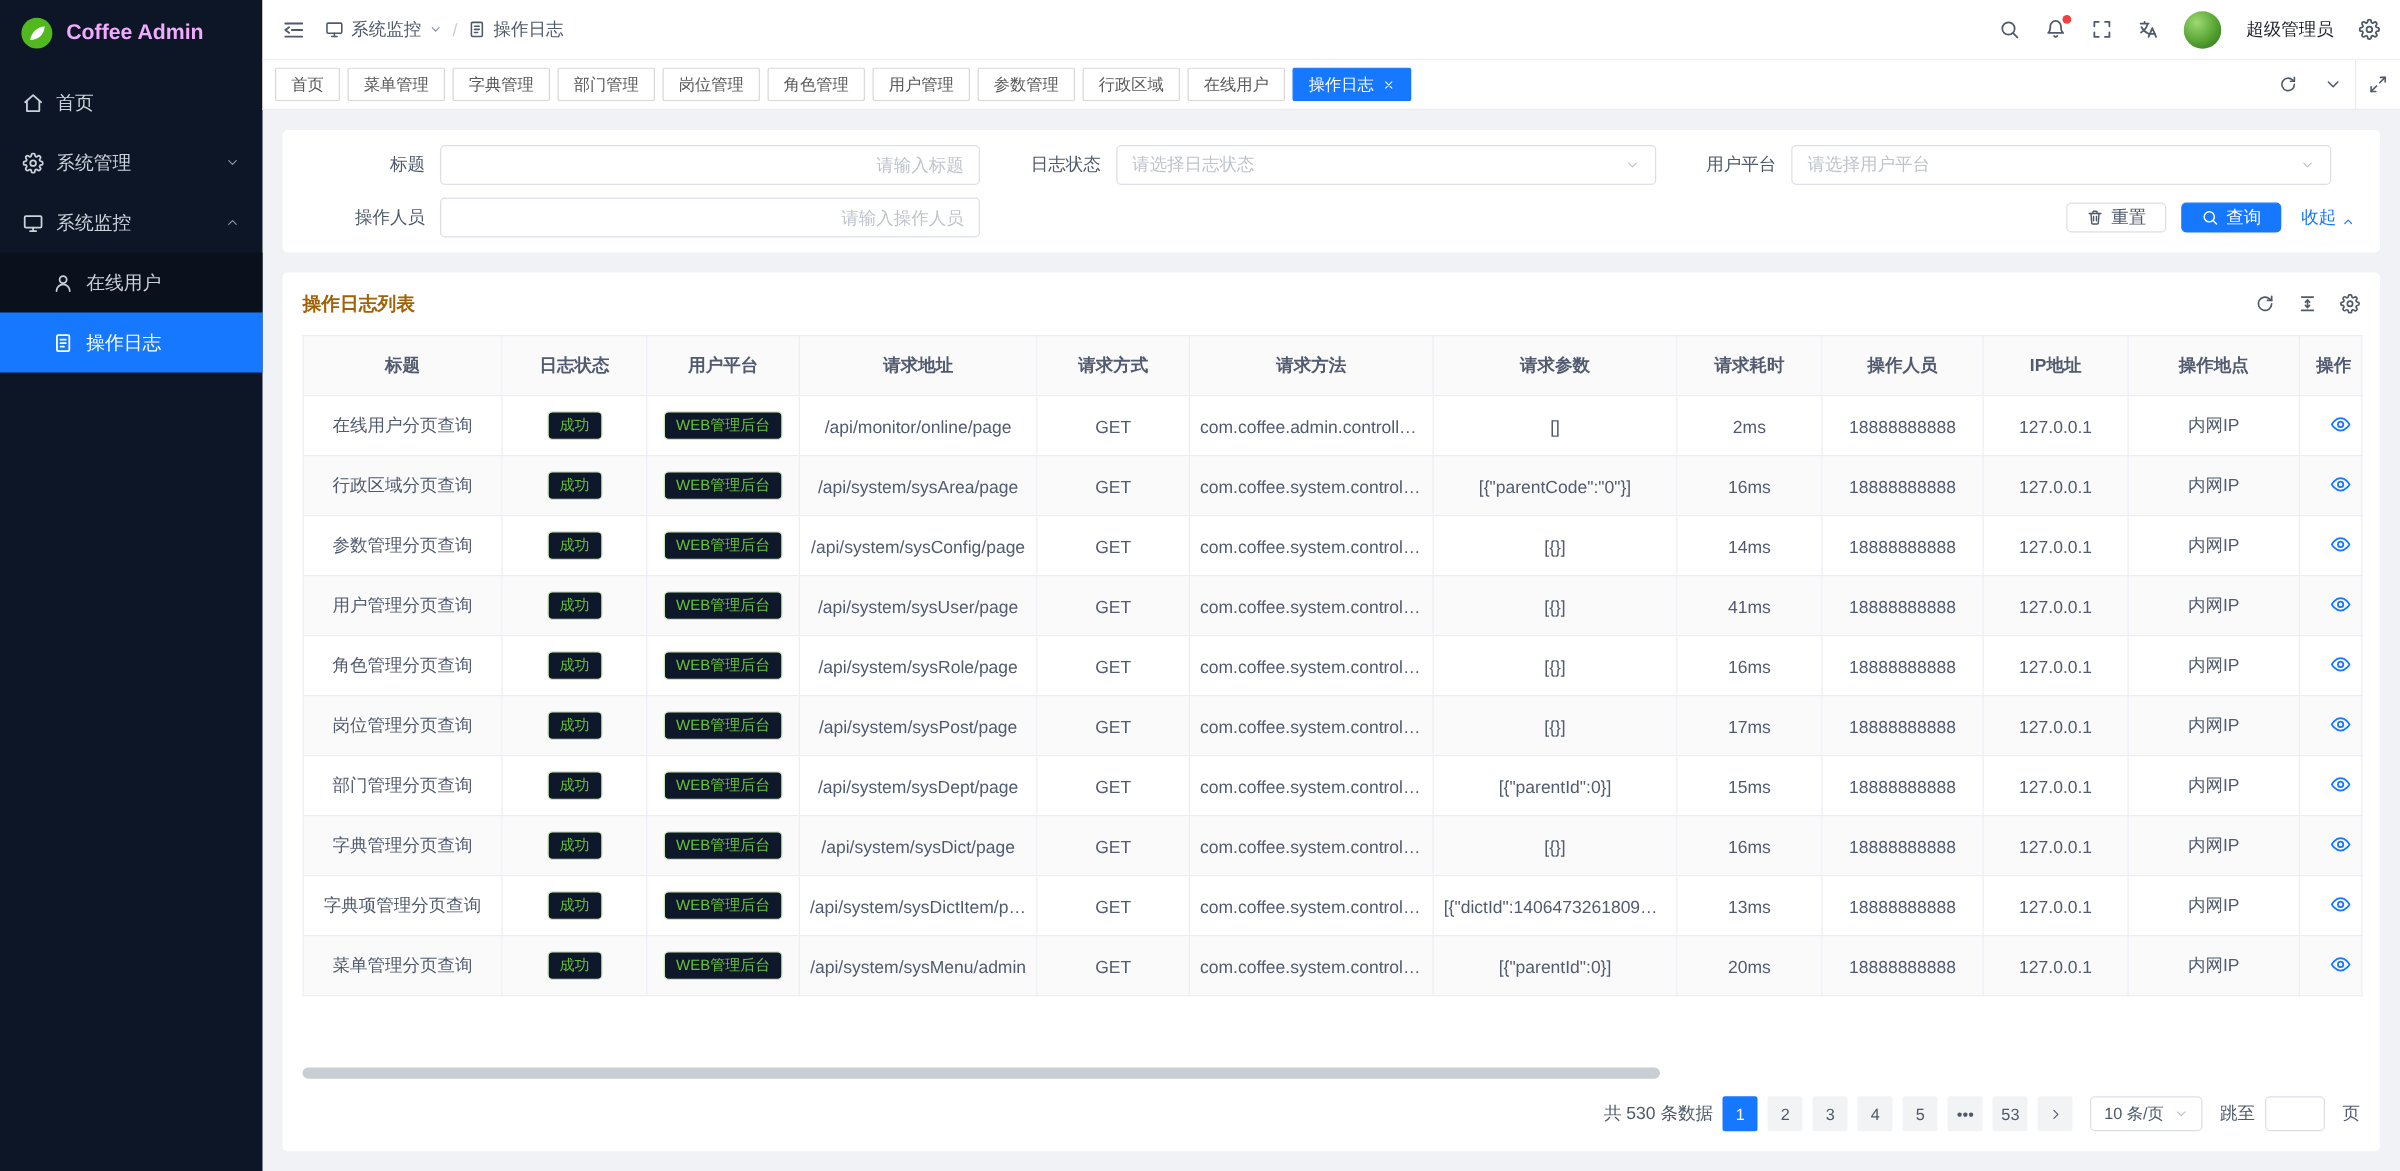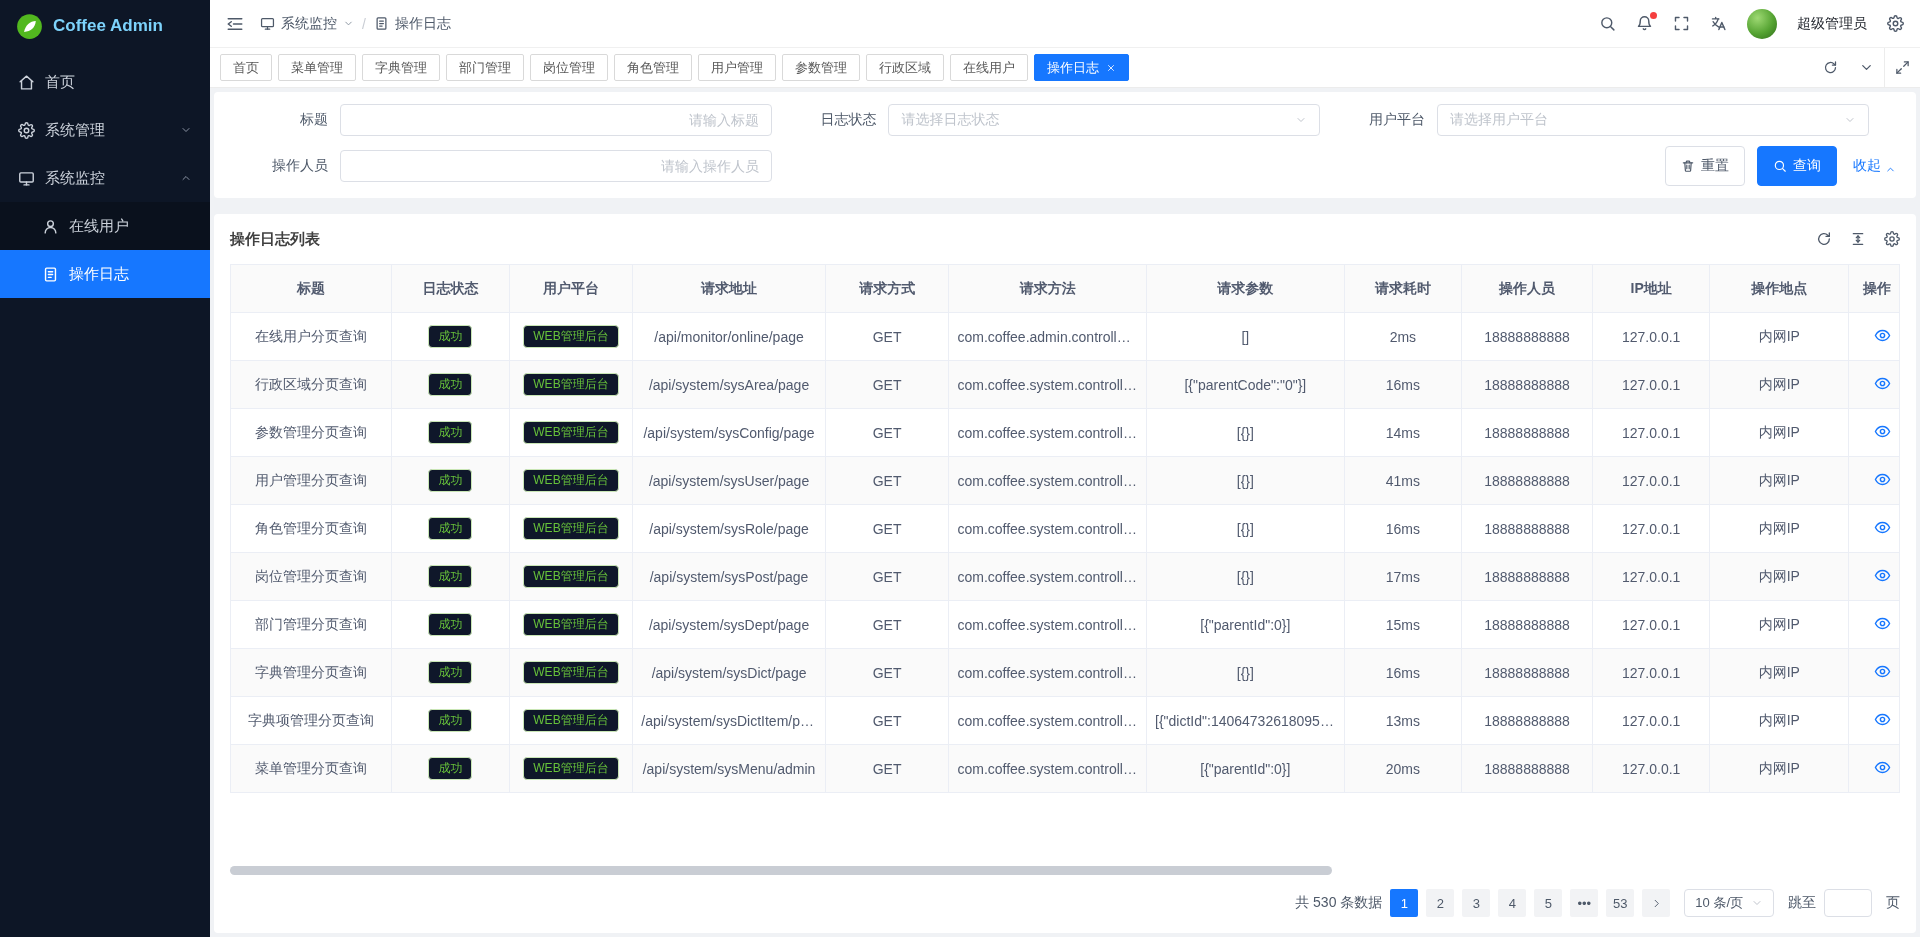--- a/index.html
+++ b/index.html
@@ -3,21 +3,21 @@
 <meta charset="utf-8">
 <style>
   * { box-sizing:border-box; margin:0; padding:0; }
   html,body { width:1920px; height:937px; }
   body { display:flex; font-family:"Liberation Sans","DejaVu Sans",sans-serif; font-size:14px; color:#333; background:#f0f2f5; overflow:hidden; }
   .icon { display:inline-flex; align-items:center; justify-content:center; }
   .icon svg { width:1em; height:1em; display:block; }
 
   
   .sidebar { width:210px; height:100%; background:#0d1626; color:#ccd2db; flex-shrink:0; display:flex; flex-direction:column; }
-  .logo { height:52px; display:flex; align-items:center; gap:10px; padding:0 16px; color:#7dd3fc; font-weight:700; font-size:17px; flex-shrink:0; }
+  .logo { height:52px; display:flex; align-items:center; gap:10px; padding:0 16px; color:#f0abfc; font-weight:700; font-size:17px; flex-shrink:0; }
   .logo .icon { font-size:27px; }
   .menu { padding-top:6px; }
   .menu-item { height:48px; display:flex; align-items:center; gap:10px; padding:0 18px; font-size:15px; cursor:pointer; white-space:nowrap; }
   .menu-item .icon { font-size:17px; }
   .menu-item .chev { margin-left:auto; font-size:12px; color:#8a93a3; }
   .submenu .menu-item { padding-left:42px; background:#0a111d; }
   .menu-item.active { background:#1677ff; color:#fff; }
 
   
   .main { flex:1; display:flex; flex-direction:column; height:100%; min-width:0; }
@@ -38,43 +38,43 @@
   .tabbar { height:40px; background:#fff; display:flex; align-items:center; padding-left:10px; border-bottom:1px solid #ececec; flex-shrink:0; }
   .tabs { display:flex; align-items:center; gap:6px; flex:1; overflow:hidden; }
   .tab { height:27px; display:inline-flex; align-items:center; gap:7px; padding:0 12px; border:1px solid #d9d9d9; border-radius:2px; background:#fff; font-size:13px; color:#595959; cursor:pointer; white-space:nowrap; }
   .tab.active { background:#1677ff; border-color:#1677ff; color:#fff; }
   .tab-close { font-size:10px; }
   .tab-actions { display:flex; align-items:center; height:100%; }
   .tb-cell { width:36px; height:100%; display:flex; align-items:center; justify-content:center; font-size:15px; color:#4e5969; cursor:pointer; }
   .tb-cell.bordered { border-left:1px solid #ececec; }
 
   
-  .content { flex:1; min-height:0; padding:4px; display:flex; flex-direction:column; overflow:hidden; }
+  .content { flex:1; min-height:0; padding:16px; display:flex; flex-direction:column; overflow:hidden; }
   .card { background:#fff; border-radius:4px; }
 
   .filter-card { padding:12px 20px; flex-shrink:0; }
   .filter-row { display:flex; align-items:center; }
   .filter-row + .filter-row { margin-top:10px; }
   .field { display:flex; align-items:center; width:33%; min-width:0; }
   .field label { width:106px; text-align:right; padding-right:12px; font-size:14px; color:#4e5969; flex-shrink:0; }
   .control { flex:1; max-width:432px; height:32px; border:1px solid #dcdfe6; border-radius:4px; display:flex; align-items:center; padding:0 12px; background:#fff; }
   .control input { border:0; outline:0; width:100%; font-size:14px; color:#333; background:transparent; font-family:inherit;text-align:right; }
   .control input::placeholder { color:#bfc4cc; }
   .control .ph { flex:1; color:#bfc4cc; font-size:14px; white-space:nowrap; overflow:hidden; }
   .chev-gray { color:#c0c4cc; font-size:12px; }
   .filter-actions { margin-left:auto; display:flex; align-items:center; }
-  .btn { height:40px; display:inline-flex; align-items:center; gap:6px; padding:0 15px; border:1px solid #dcdfe6; background:#fff; border-radius:4px; font-size:14px; color:#4e5969; cursor:pointer; margin-left:12px; font-family:Liberation Mono, monospace; }
+  .btn { height:24px; display:inline-flex; align-items:center; gap:6px; padding:0 15px; border:1px solid #dcdfe6; background:#fff; border-radius:4px; font-size:14px; color:#4e5969; cursor:pointer; margin-left:12px; font-family:Liberation Mono, monospace; }
   .btn .icon { font-size:14px; }
   .btn.primary { background:#1677ff; border-color:#1677ff; color:#fff; }
   .link { display:inline-flex; align-items:flex-end; gap:4px; color:#1677ff; font-size:14px; margin-left:16px; cursor:pointer; }
   .link .small { font-size:11px; }
 
   .table-card { margin-top:16px; flex:1; min-height:0; padding:0 16px 10px; display:flex; flex-direction:column; }
   .card-head { height:50px; display:flex; align-items:center; flex-shrink:0; }
-  .card-head h3 { font-size:15px; color:#404040; font-weight:600; }
+  .card-head h3 { font-size:15px; color:#a16207; font-weight:600; }
   .card-tools { margin-left:auto; display:flex; gap:18px; color:#4e5969; font-size:16px; }
   .card-tools .icon { cursor:pointer; }
 
   table { width:100%; border-collapse:collapse; table-layout:fixed; }
   th,td { border:1px solid #ebeef5; height:48px; padding:0 8px; text-align:center; font-size:14px; white-space:nowrap; overflow:hidden; text-overflow:ellipsis; }
   th { background:#fafafa; color:#515a6e; font-weight:600; }
   td { color:#515a6e; }
   tbody tr:nth-child(even) td { background:#fafafa; }
   th:last-child, td:last-child { border-left:1px solid #d4d8de;text-align:right; }
   .tag { display:inline-block; padding:3px 9px; font-size:12px; line-height:1.3; color:#67c23a; background:#0f172a; border:1px solid #c9e6b5; border-radius:4px; }

